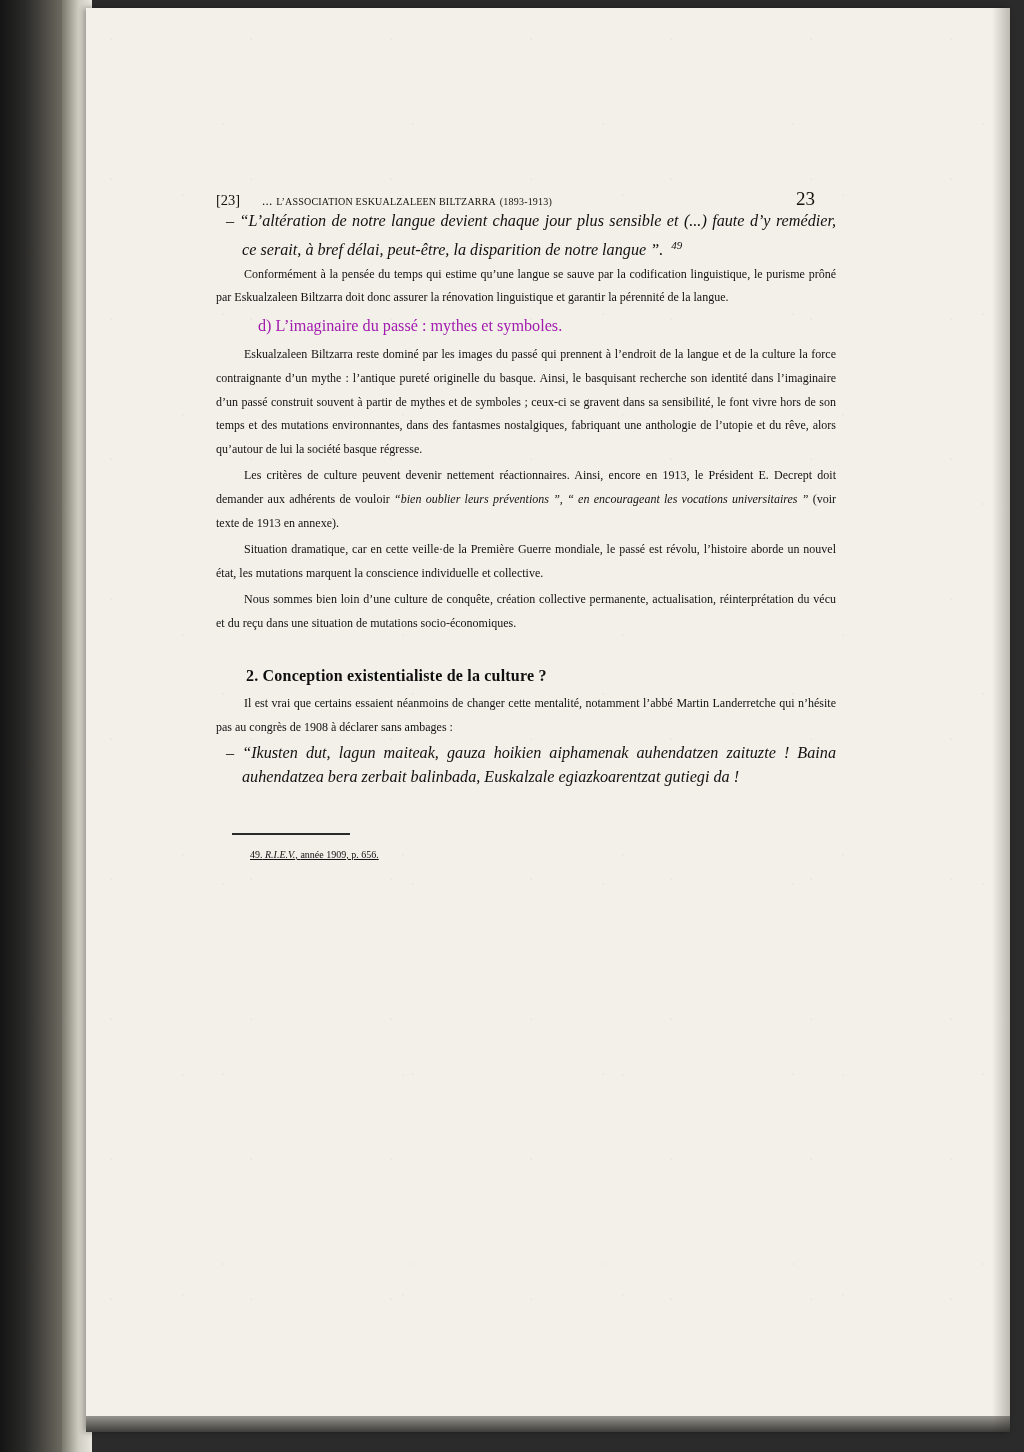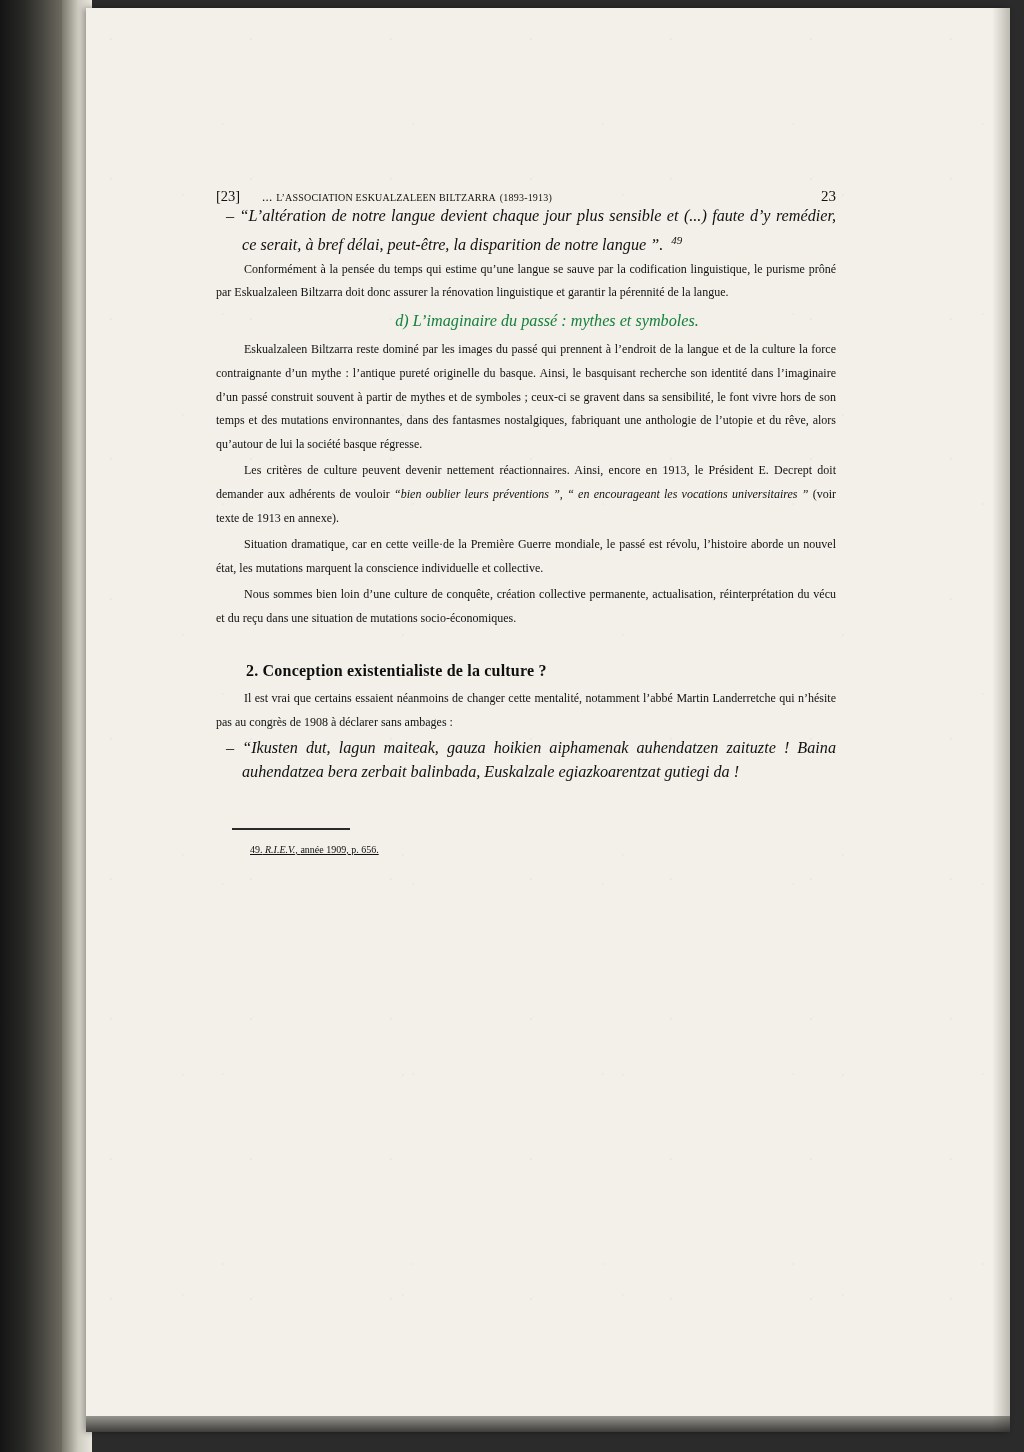--- a/index.html
+++ b/index.html
@@ -95,21 +95,21 @@
     color: #14120f;
     white-space: nowrap;
   }
   .runhead .folio-left { width: 46px; }
   .runhead .rh-title {
     flex: 1;
     letter-spacing: 0.2px;
   }
   .runhead .rh-title .dots { font-size: 13px; }
   .runhead .rh-title .small { font-size: 10px; }
-  .runhead .folio-right { text-align: right; width: 40px; font-size: 15px; }
+  .runhead .folio-right { width: 40px; font-size: 19px; }
 
   p {
     margin: 0 0 0 0;
     font-size: 12px;
     line-height: 23.6px;
     color: #111;
     text-align: justify;
     text-justify: inter-word;
   }
   p.indent { text-indent: 28px; }
@@ -122,27 +122,25 @@
     font-style: italic;
     font-size: 16.2px;
     line-height: 23.6px;
     text-align: justify;
     padding-left: 26px;
     text-indent: -16px;
     color: #111;
   }
 
   .subhead {
-    font-style: italic;
     font-size: 16.2px;
     line-height: 23.6px;
     margin: 5px 0 5px 0;
     padding-left: 42px;
-    color: #15803d;
-    text-align: center;
+    color: #a21caf;
   }
 
   .section-head {
     font-weight: bold;
     font-size: 16px;
     line-height: 23.6px;
     padding-left: 30px;
     margin: 26px 0 4px 0;
     color: #0e0e0e;
     letter-spacing: 0.2px;

